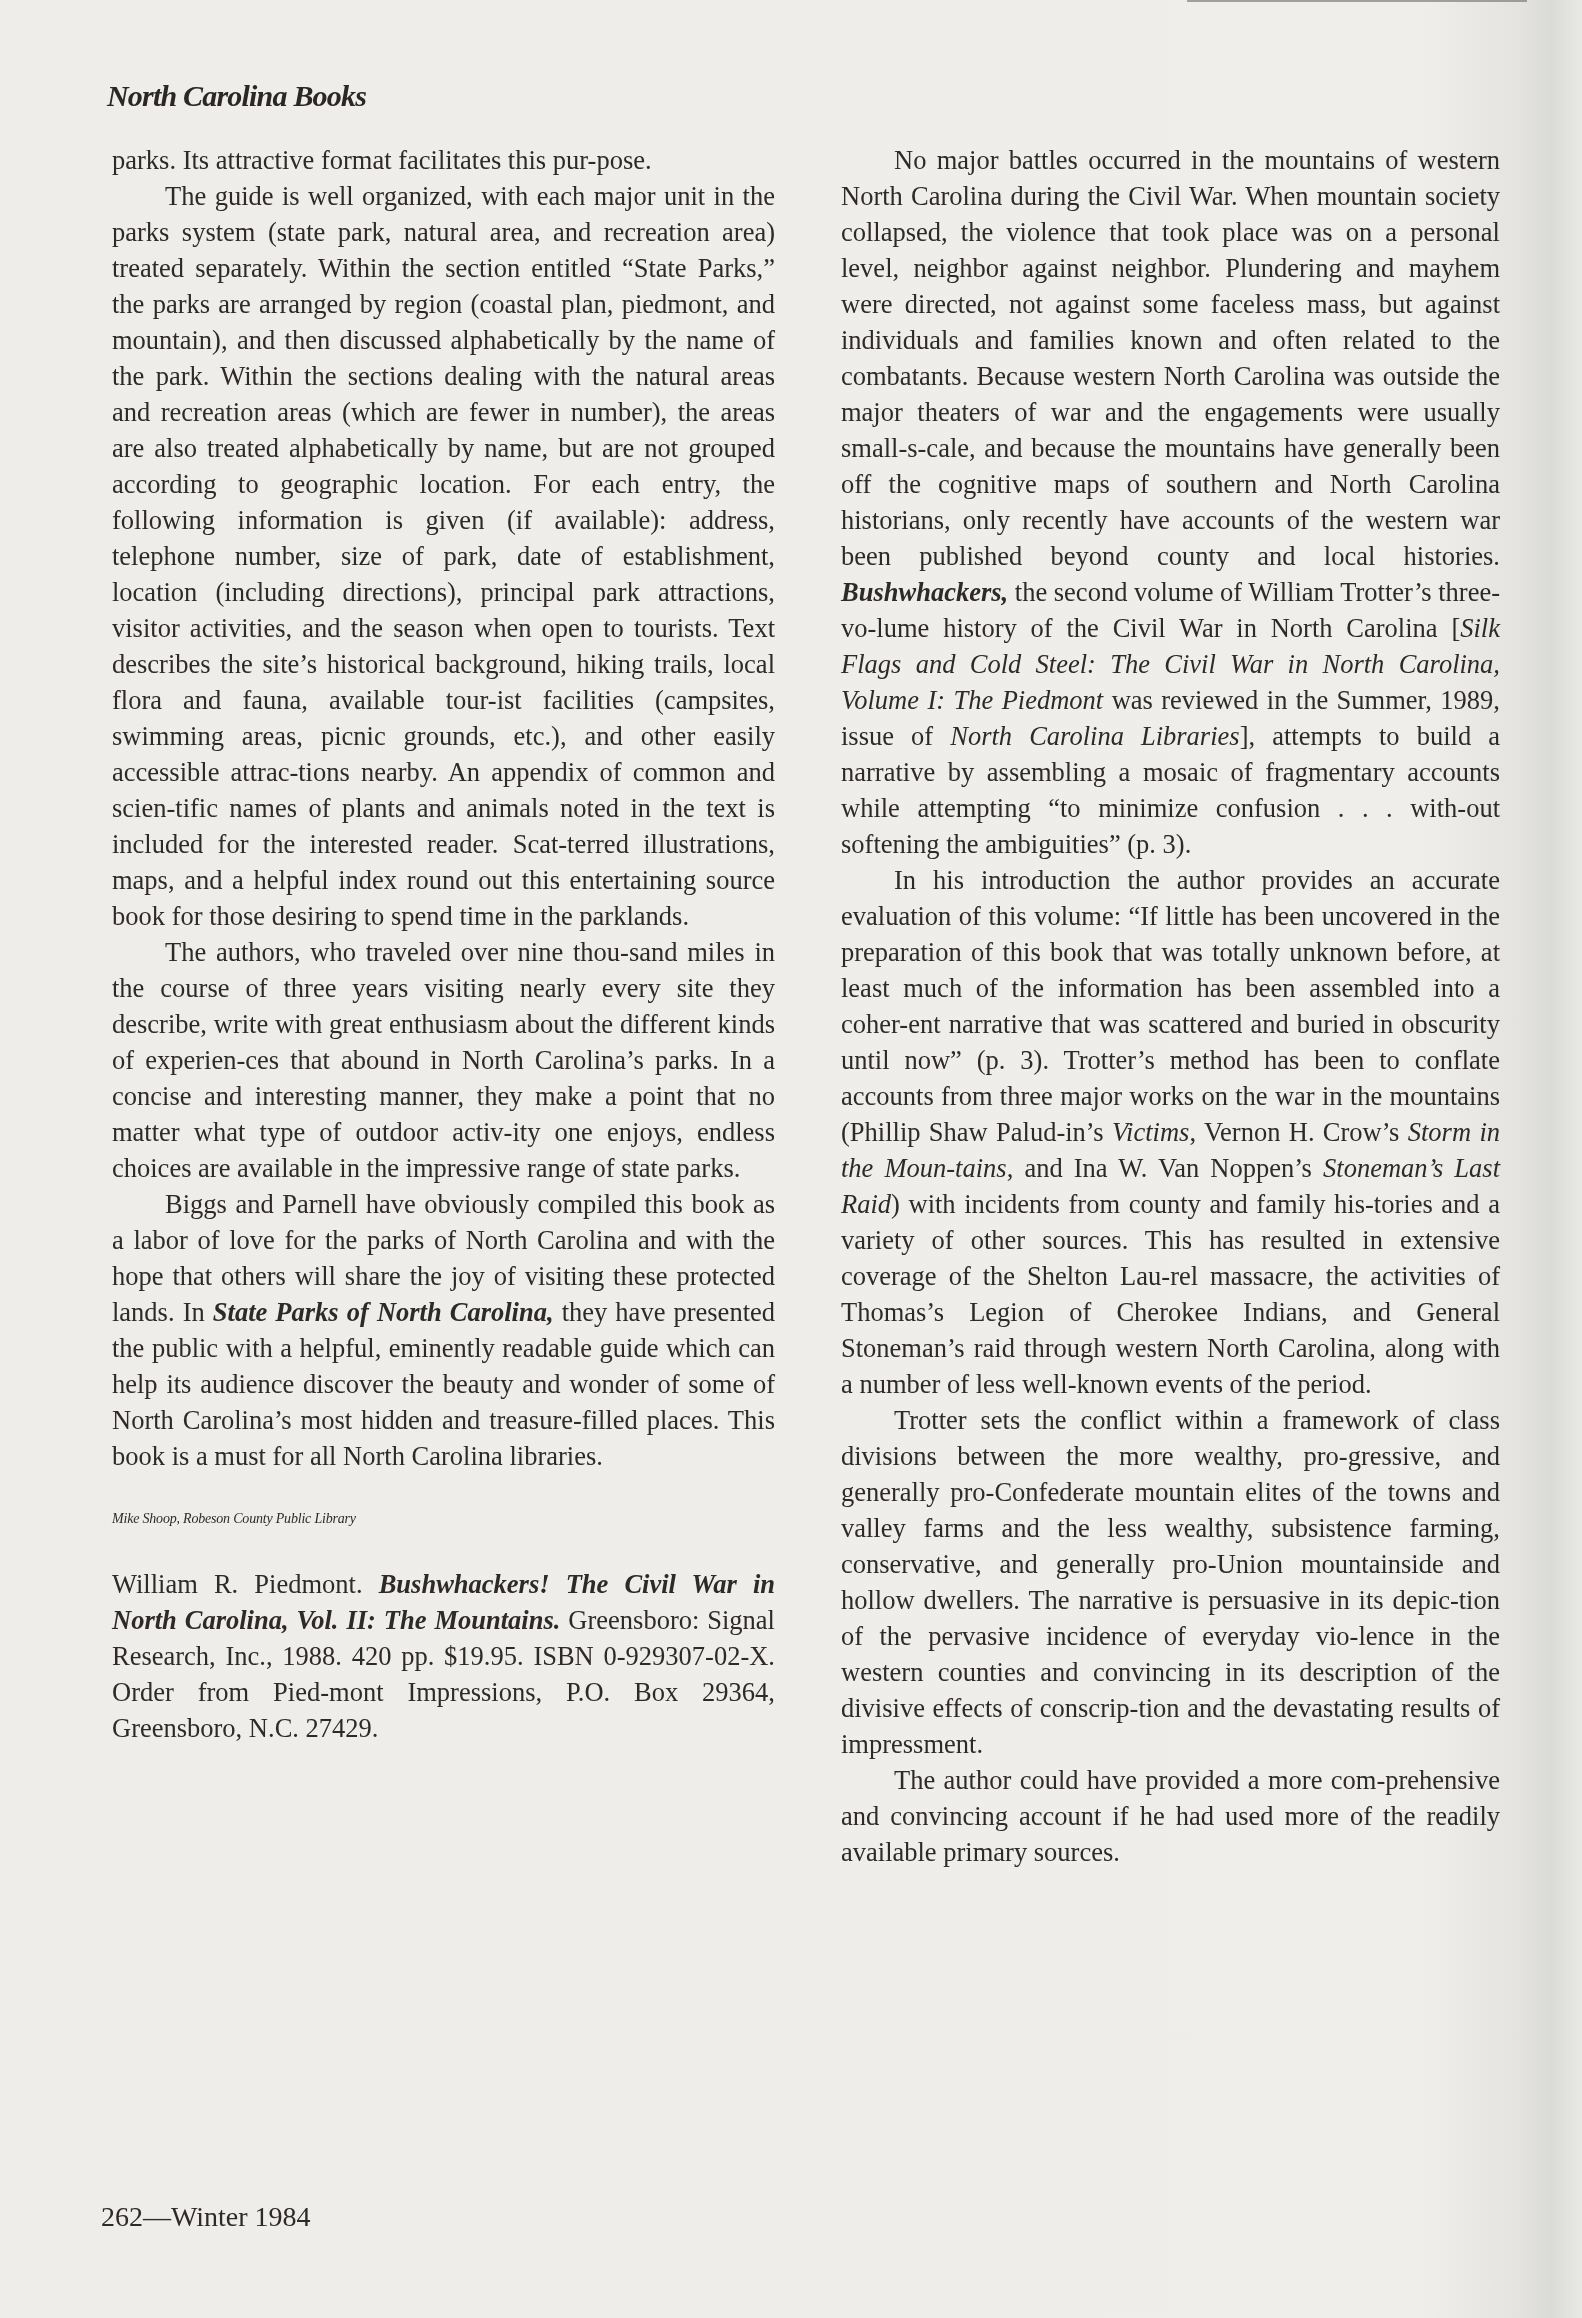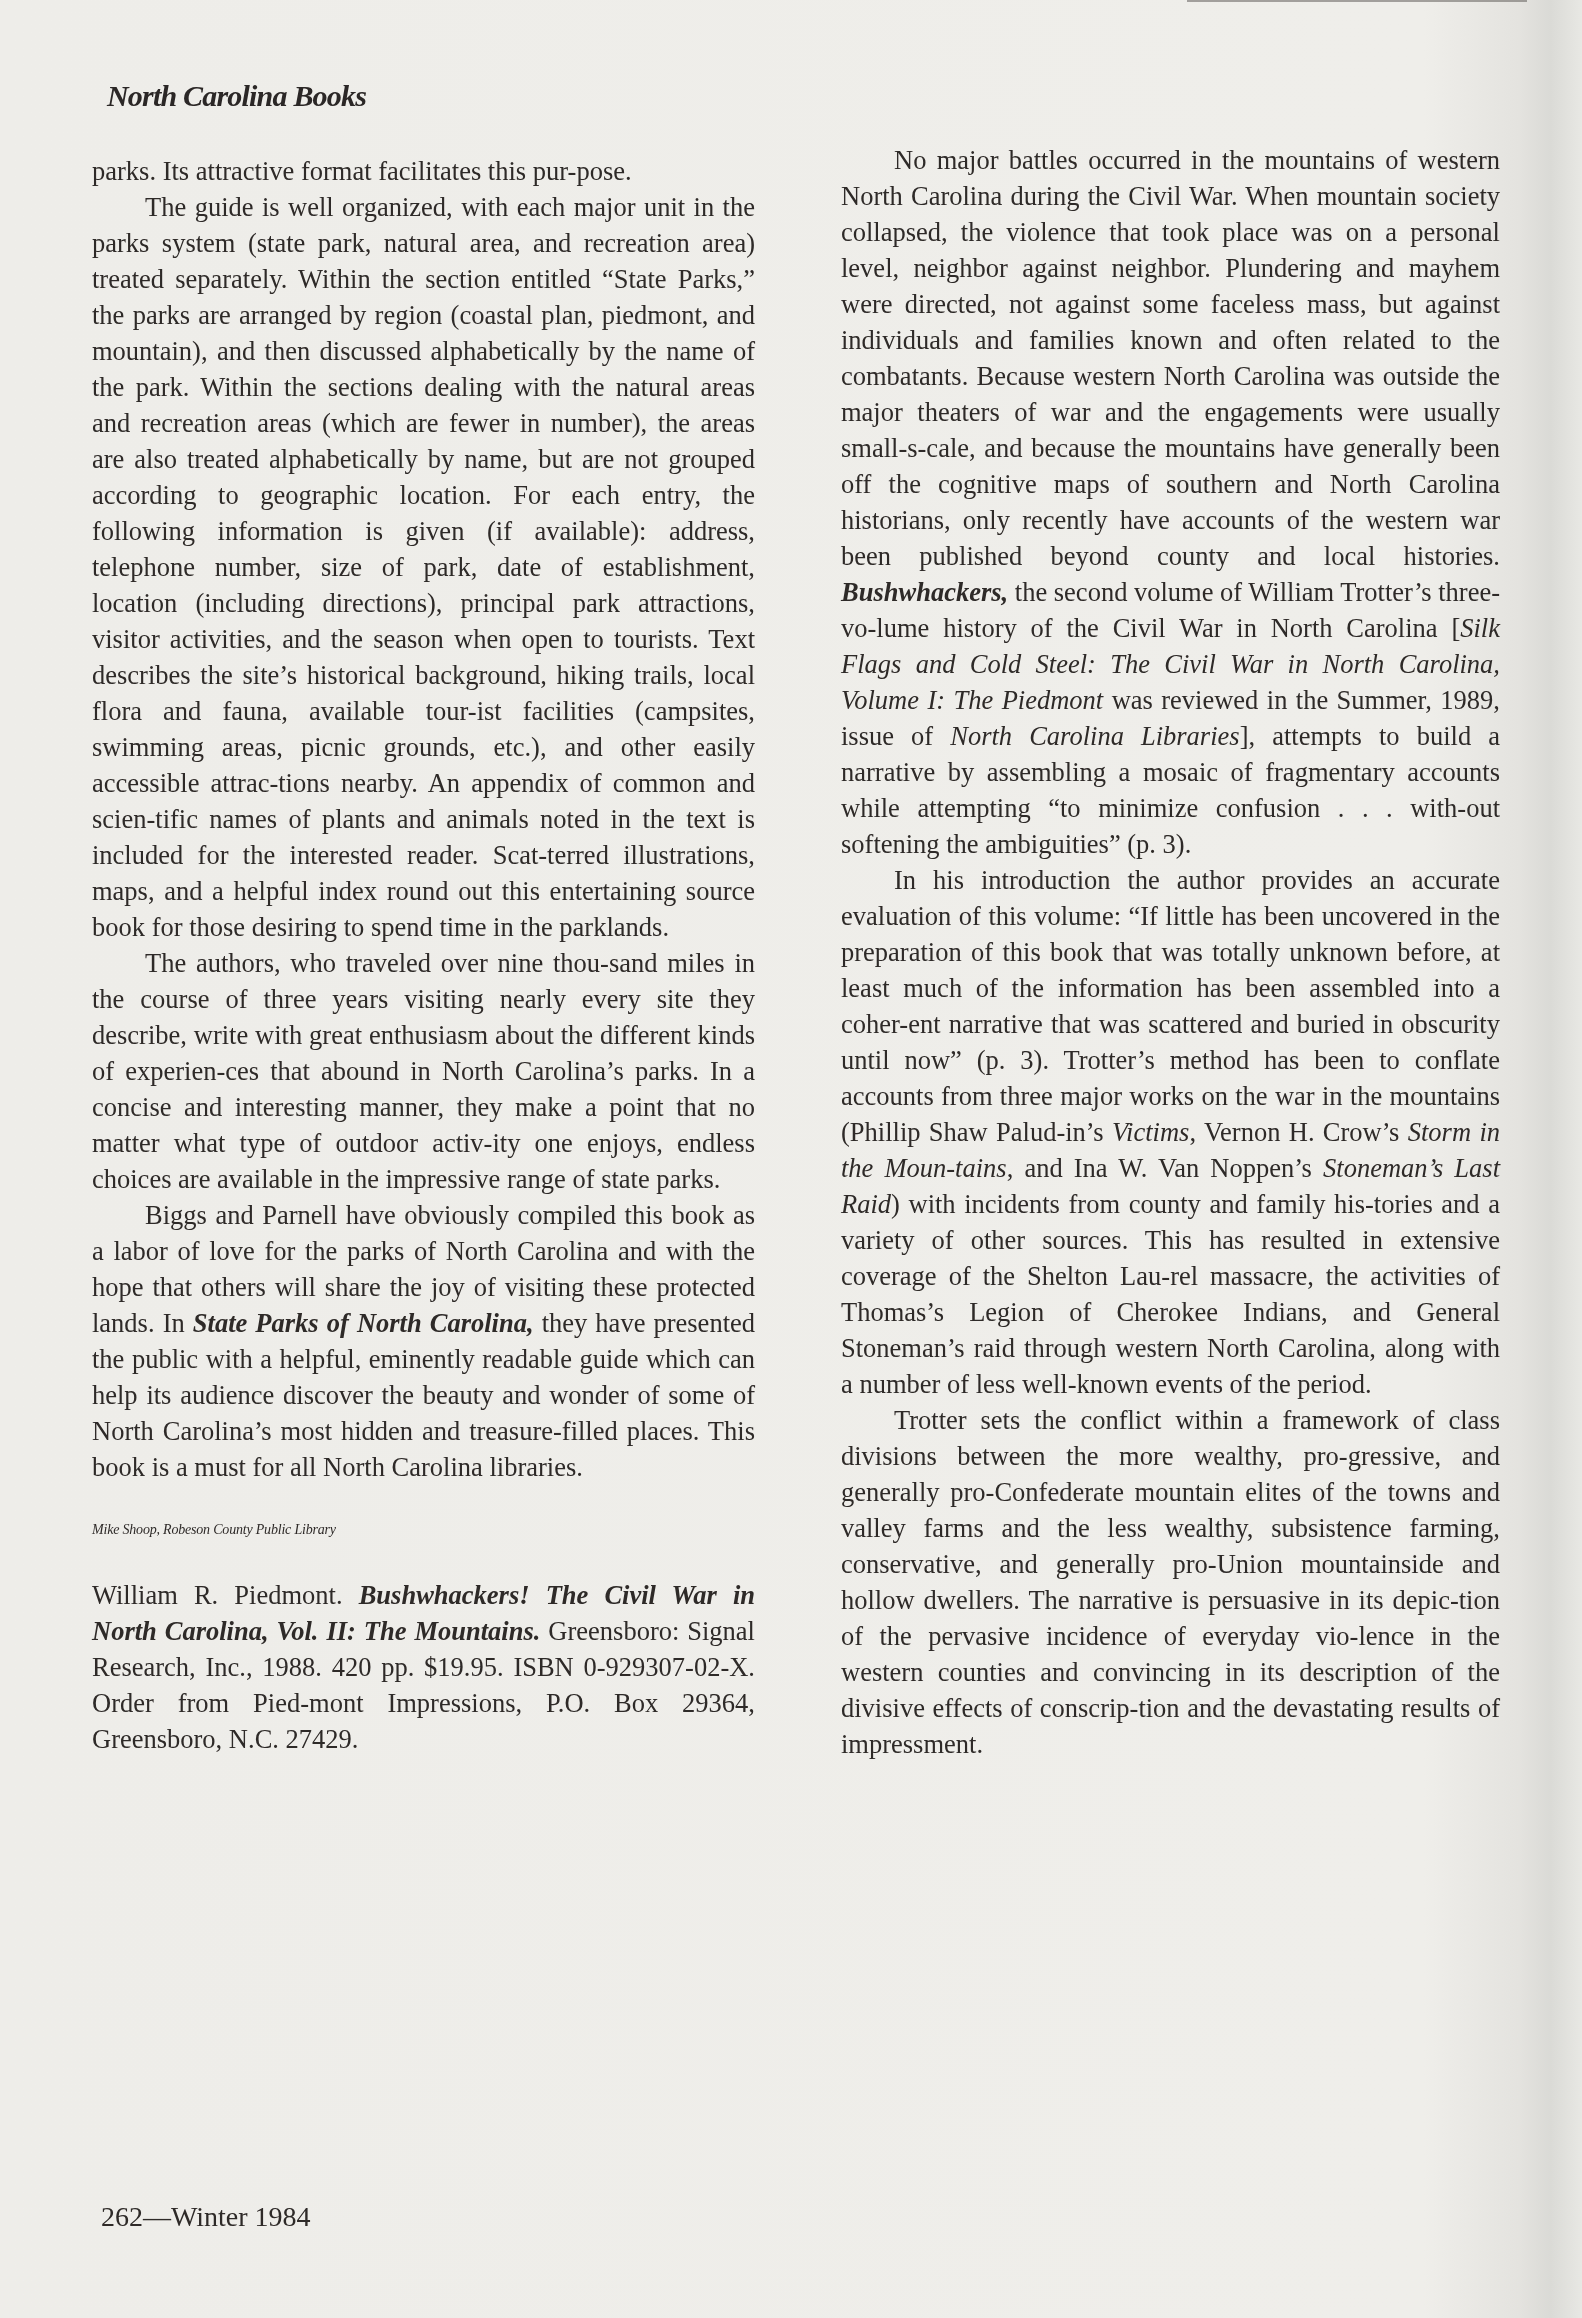--- a/index.html
+++ b/index.html
@@ -21,21 +21,21 @@
   .running-head {
     position: absolute; left: 107px; top: 79px;
     font-size: 30px; font-style: italic; font-weight: bold; letter-spacing: -0.8px;
     color: #2b2726;
   }
   .col {
     position: absolute; top: 142px;
     font-size: 26.5px; line-height: 36px;
     text-align: justify; hyphens: manual;
   }
-  .col.left { left: 92px; width: 663px; margin-top: 11px; }
+  .col.left { left: 112px; width: 663px; }
   .col.right { left: 841px; width: 659px; font-family: Liberation Serif, serif; }
   .col p { margin: 0; text-indent: 0; }
   .col p.ind { text-indent: 53px; }
   .bi { font-style: italic; font-weight: bold; }
   .it { font-style: italic; }
   .signature {
     font-size: 14px; font-style: italic; margin: 27px 0 28.5px 0 !important;
     letter-spacing: -0.2px;
   }
   .citation { margin-top: 0; }
@@ -58,17 +58,18 @@
     <p class="ind">The authors, who traveled over nine thou-sand miles in the course of three years visiting nearly every site they describe, write with great enthusiasm about the different kinds of experien-ces that abound in North Carolina’s parks. In a concise and interesting manner, they make a point that no matter what type of outdoor activ-ity one enjoys, endless choices are available in the impressive range of state parks.</p>
     <p class="ind"><span>Biggs and Parnell have obviously compiled this book as a labor of love for the parks of North Carolina and with the hope that others will share the joy of visiting these protected lands. In </span><span class="bi">State Parks of North Carolina,</span><span> they have presented the public with a helpful, eminently readable guide which can help its audience discover the beauty and wonder of some of North Carolina’s most hidden and treasure-filled places. This book is a must for all North Carolina libraries.</span></p>
     <p class="signature">Mike Shoop, Robeson County Public Library</p>
     <p class="citation"><span>William R. Piedmont. </span><span class="bi">Bushwhackers! The Civil War in North Carolina, Vol. II: The Mountains.</span><span> Greensboro: Signal Research, Inc., 1988. 420 pp. $19.95. ISBN 0-929307-02-X. Order from Pied-mont Impressions, P.O. Box 29364, Greensboro, N.C. 27429.</span></p>
   </div>
 
   <div class="col right">
     <p class="ind"><span>No major battles occurred in the mountains of western North Carolina during the Civil War. When mountain society collapsed, the violence that took place was on a personal level, neighbor against neighbor. Plundering and mayhem were directed, not against some faceless mass, but against individuals and families known and often related to the combatants. Because western North Carolina was outside the major theaters of war and the engagements were usually small-s-cale, and because the mountains have generally been off the cognitive maps of southern and North Carolina historians, only recently have accounts of the western war been published beyond county and local histories. </span><span class="bi">Bushwhackers,</span><span> the second volume of William Trotter’s three-vo-lume history of the Civil War in North Carolina [</span><span class="it">Silk Flags and Cold Steel: The Civil War in North Carolina, Volume I: The Piedmont</span><span> was reviewed in the Summer, 1989, issue of </span><span class="it">North Carolina Libraries</span><span>], attempts to build a narrative by assembling a mosaic of fragmentary accounts while attempting “to minimize confusion . . . with-out softening the ambiguities” (p. 3).</span></p>
     <p class="ind"><span>In his introduction the author provides an accurate evaluation of this volume: “If little has been uncovered in the preparation of this book that was totally unknown before, at least much of the information has been assembled into a coher-ent narrative that was scattered and buried in obscurity until now” (p. 3). Trotter’s method has been to conflate accounts from three major works on the war in the mountains (Phillip Shaw Palud-in’s </span><span class="it">Victims</span><span>, Vernon H. Crow’s </span><span class="it">Storm in the Moun-tains</span><span>, and Ina W. Van Noppen’s </span><span class="it">Stoneman’s Last Raid</span><span>) with incidents from county and family his-tories and a variety of other sources. This has resulted in extensive coverage of the Shelton Lau-rel massacre, the activities of Thomas’s Legion of Cherokee Indians, and General Stoneman’s raid through western North Carolina, along with a number of less well-known events of the period.</span></p>
     <p class="ind">Trotter sets the conflict within a framework of class divisions between the more wealthy, pro-gressive, and generally pro-Confederate mountain elites of the towns and valley farms and the less wealthy, subsistence farming, conservative, and generally pro-Union mountainside and hollow dwellers. The narrative is persuasive in its depic-tion of the pervasive incidence of everyday vio-lence in the western counties and convincing in its description of the divisive effects of conscrip-tion and the devastating results of impressment.</p>
+    <p class="ind">The author could have provided a more com-prehensive and convincing account if he had used more of the readily available primary sources.</p>
   </div>
 
   <div class="folio">262—Winter 1984</div>
 </div>
 
 
 </body></html>

